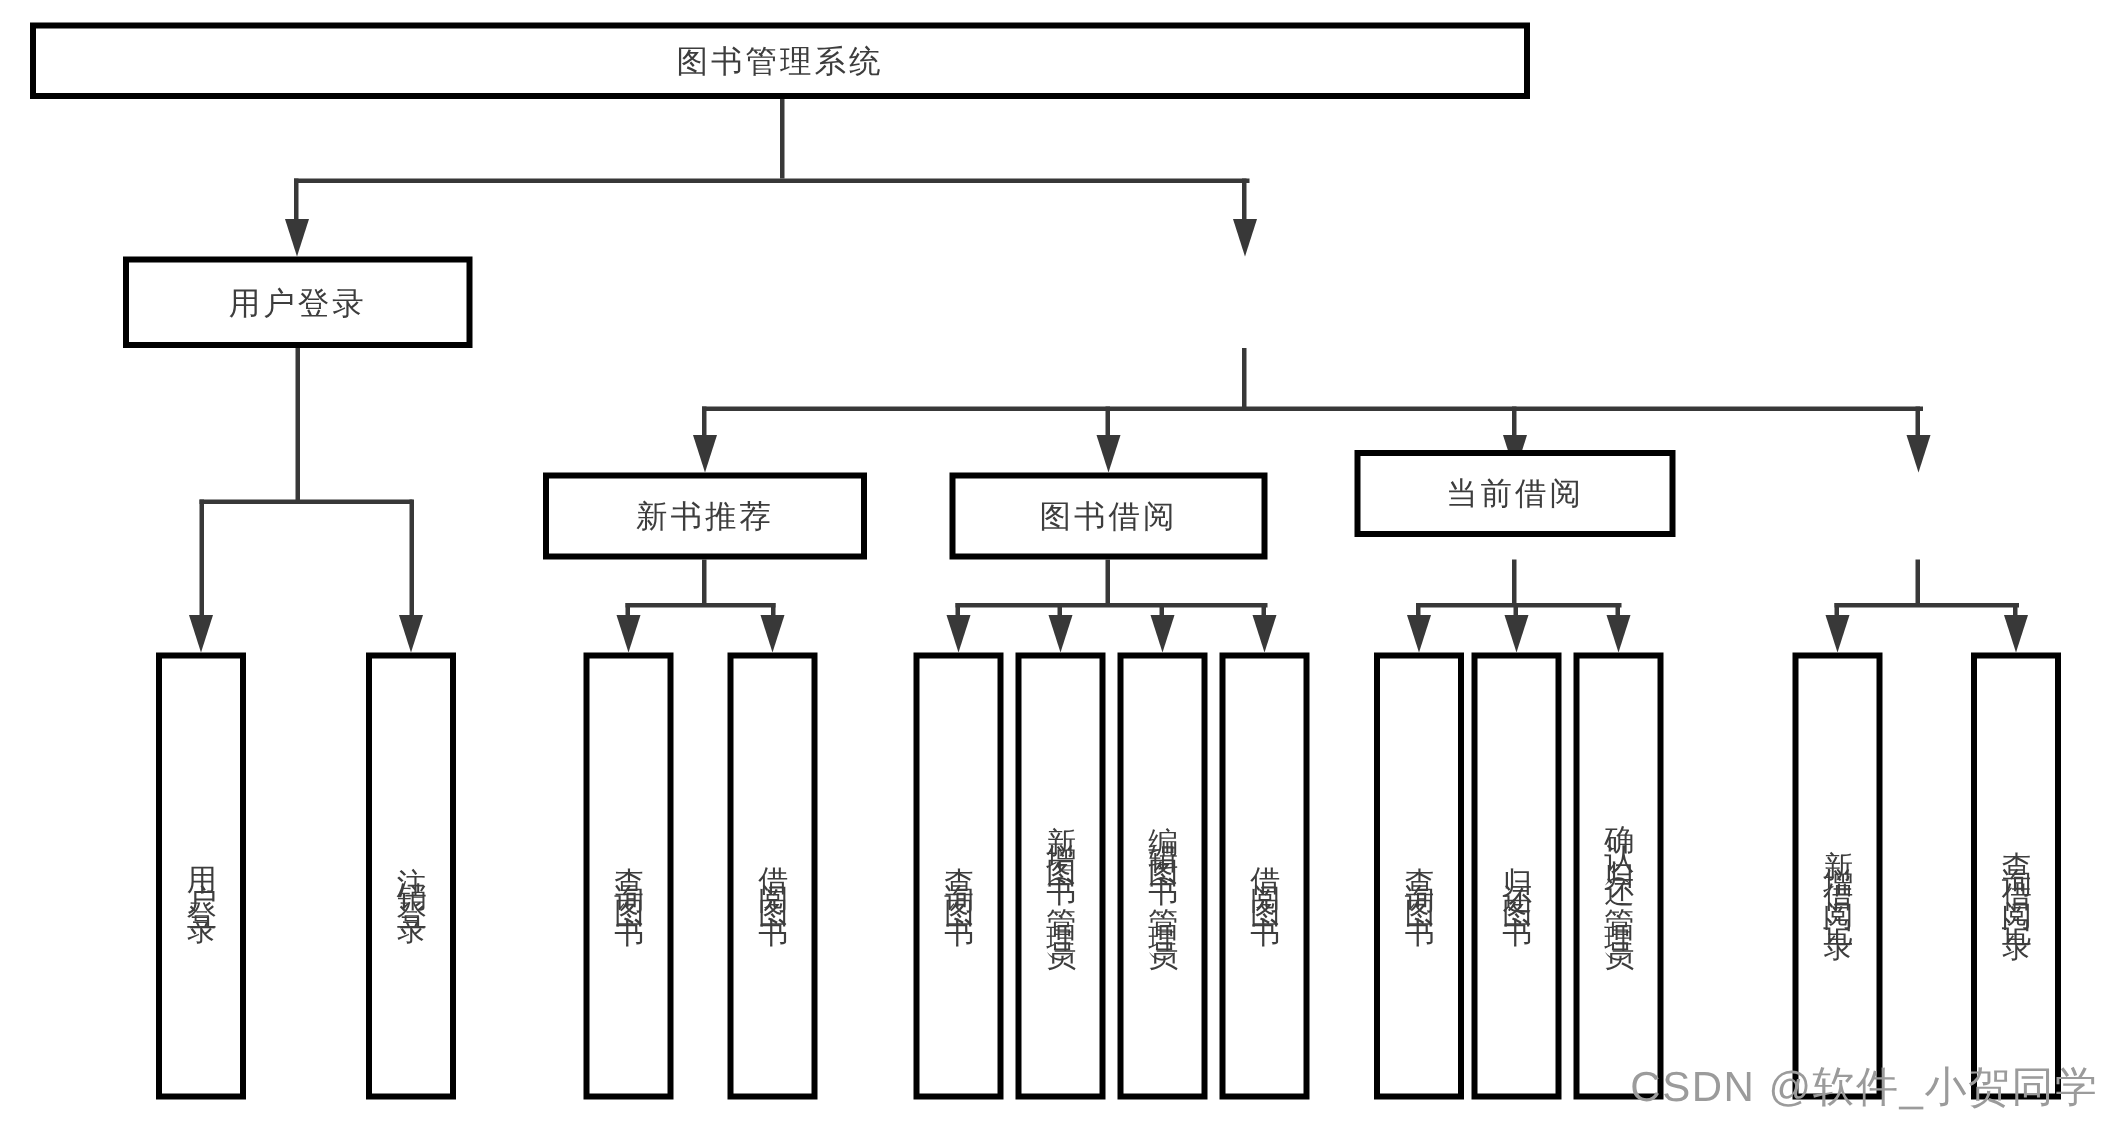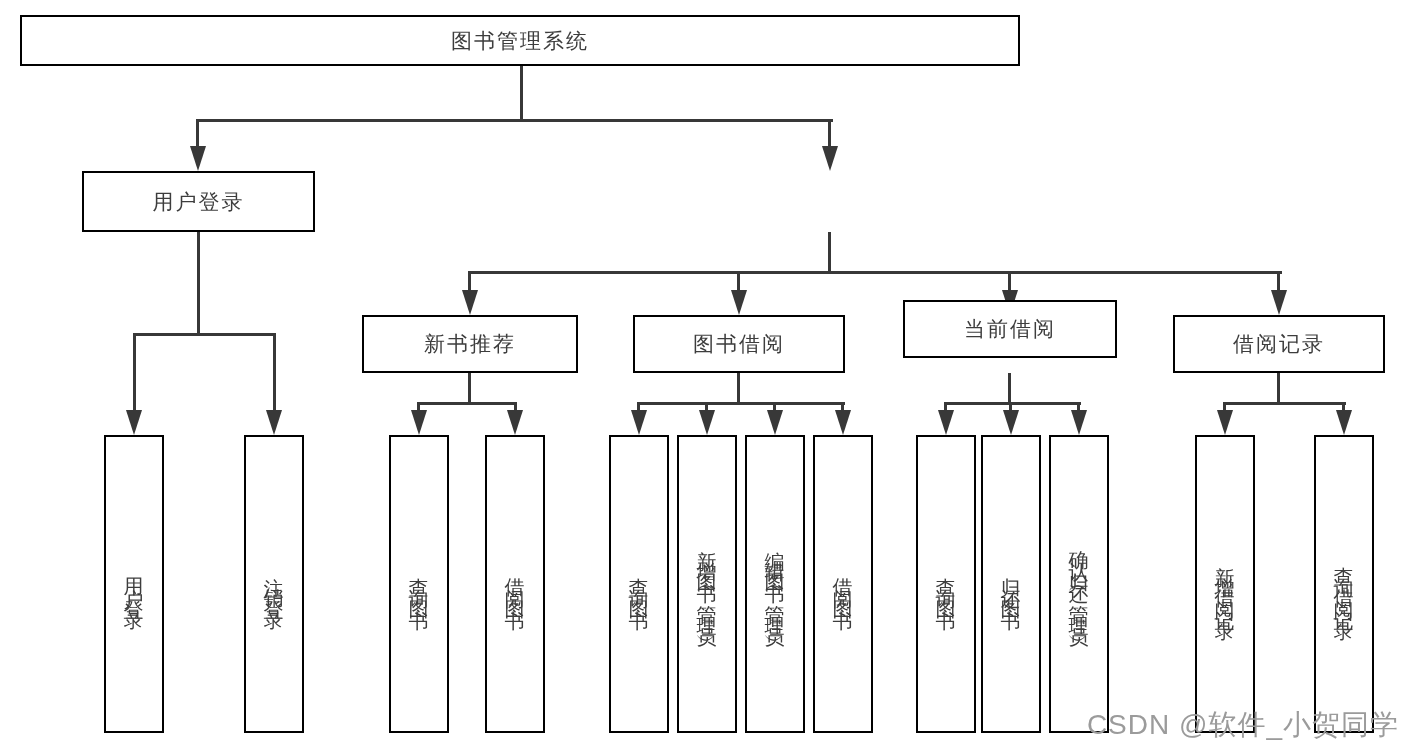--- a/index.html
+++ b/index.html
@@ -2,21 +2,21 @@
 <html><head>
 <meta charset="utf-8">
 <style>
   html,body{margin:0;padding:0;background:#ffffff;}
   .stage{
     position:relative;width:1405px;height:747px;background:#ffffff;
     font-family:"Liberation Sans",sans-serif;overflow:hidden;
   }
   .box{
     position:absolute;box-sizing:border-box;
-    border:2px solid #000000;background:#ffffff;color:#3d3d3d;
+    border:4px solid #000000;background:#ffffff;color:#3d3d3d;
     display:flex;align-items:center;justify-content:center;
     font-size:21px;letter-spacing:2px;
   }
   .vbox{
     writing-mode:vertical-rl;text-orientation:mixed;
     font-size:20px;letter-spacing:11px;line-height:1.1;
   }
   .vl{position:absolute;width:3px;background:#383838;}
   .hl{position:absolute;height:3px;background:#383838;}
   .ar{
@@ -68,23 +68,20 @@
   <i class="ar" style="left:1271px;top:290px"></i>
 
   <div class="box" style="left:633px;top:315px;width:212px;height:58px">
     <span>图书借阅</span>
   </div>
   <div class="box" style="left:362px;top:315px;width:216px;height:58px">
     <span>新书推荐</span>
   </div>
   <div class="box" style="left:903px;top:300px;width:214px;height:58px">
     <span>当前借阅</span>
-  </div>
-  <div class="box" style="left:1173px;top:315px;width:212px;height:58px">
-    <span>借阅记录</span>
   </div>
 
   <i class="vl" style="left:468px;top:373px;height:31px"></i>
   <i class="hl" style="left:417px;top:402px;width:100px"></i>
   <i class="vl" style="left:417px;top:402px;height:12px"></i>
   <i class="ar" style="left:411px;top:410px"></i>
   <i class="vl" style="left:514px;top:402px;height:12px"></i>
   <i class="ar" style="left:507px;top:410px"></i>
 
   <i class="vl" style="left:737px;top:373px;height:31px"></i>

